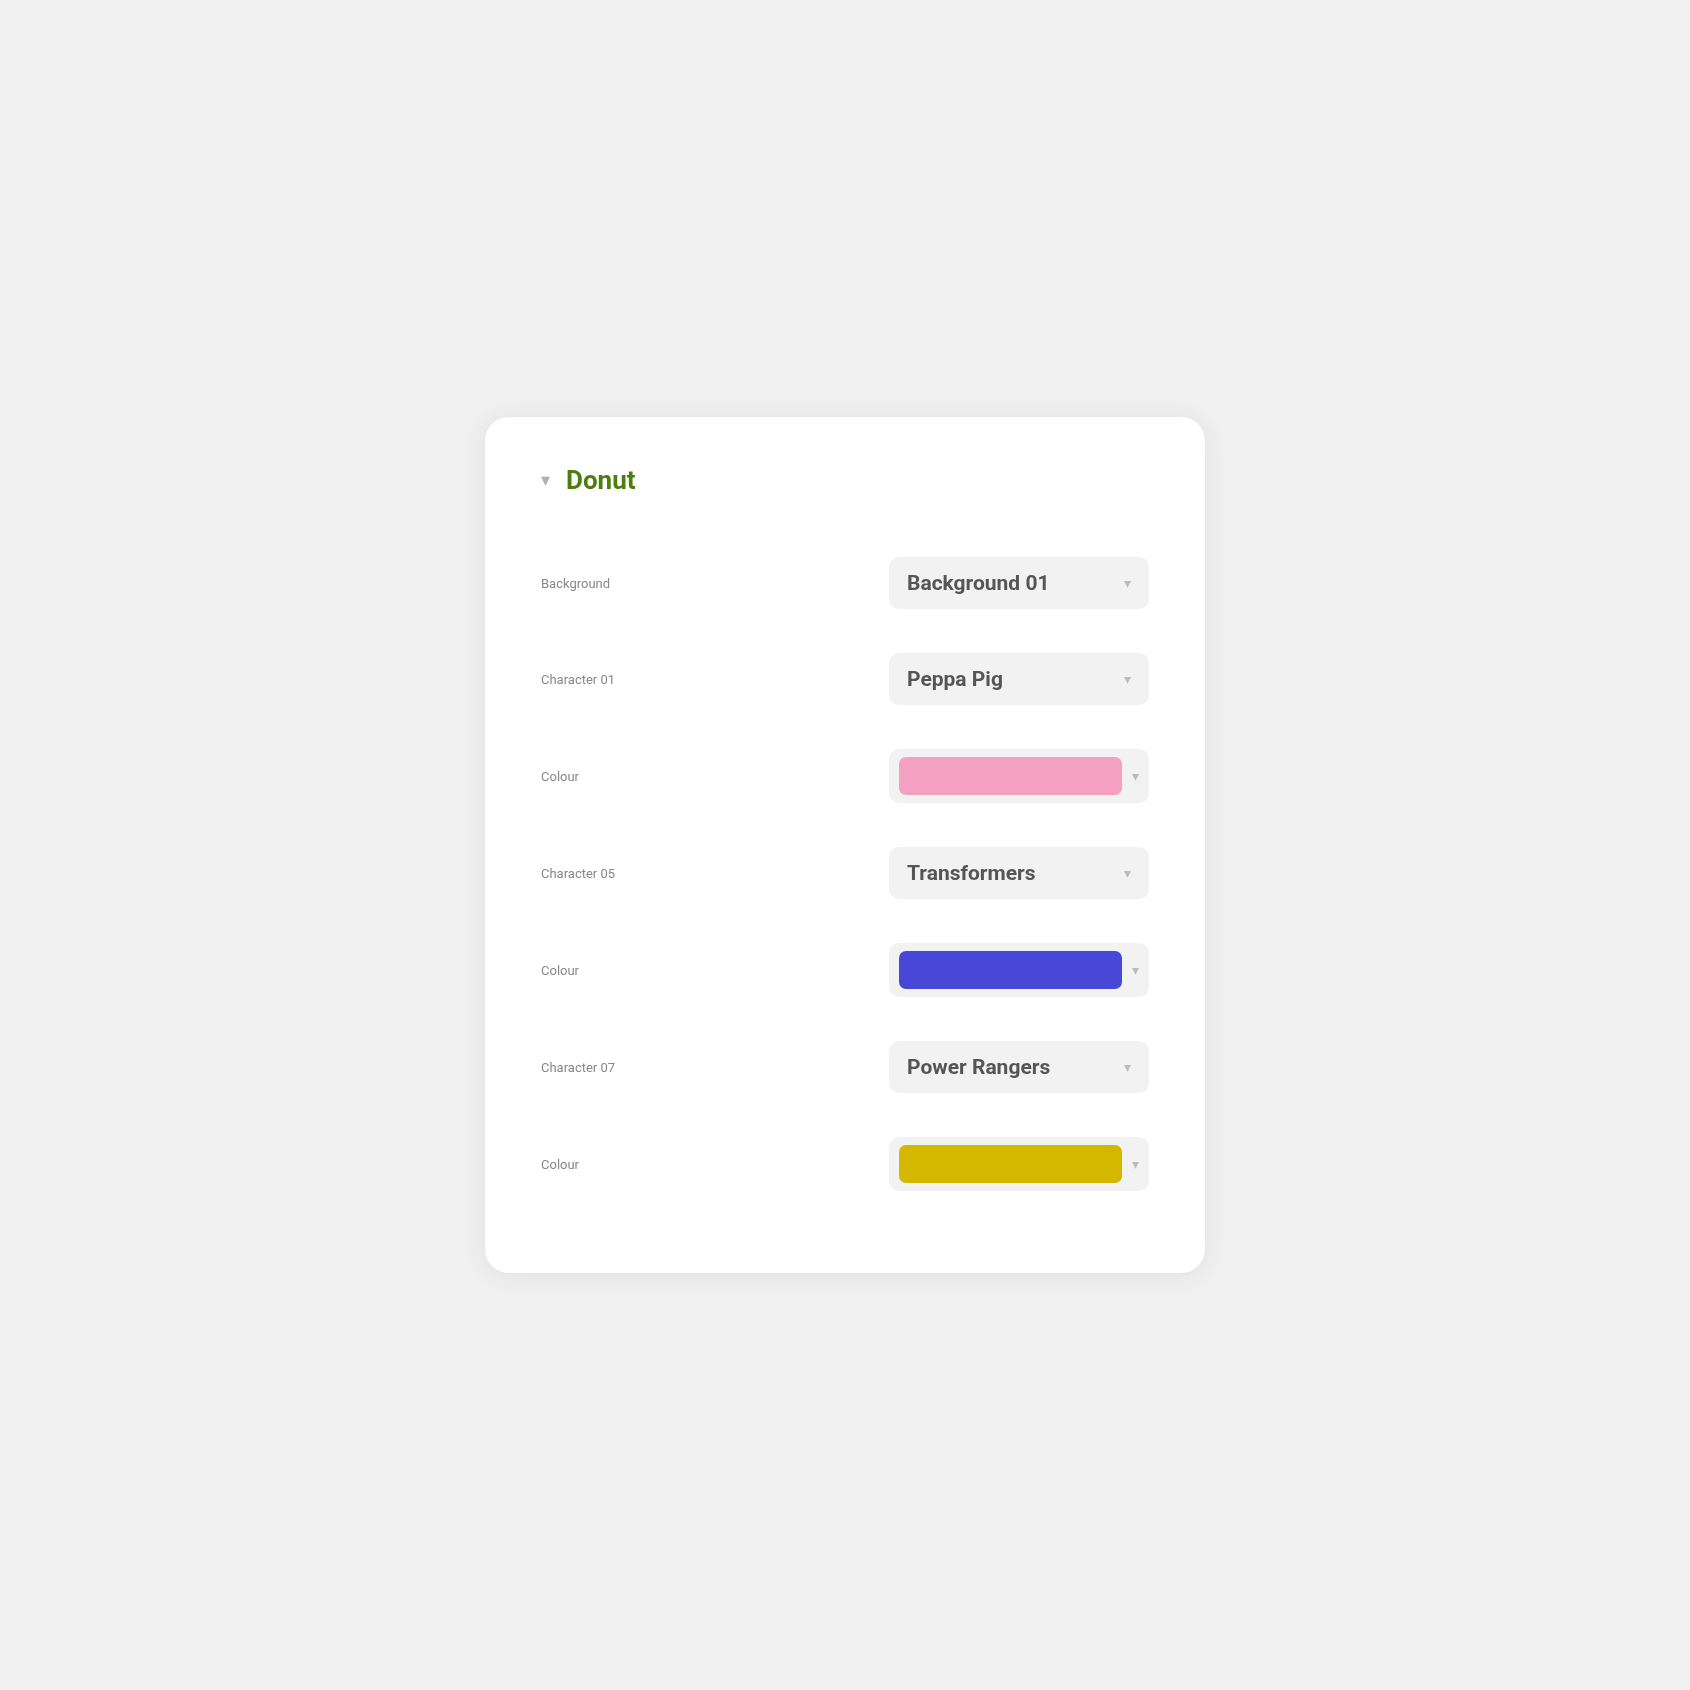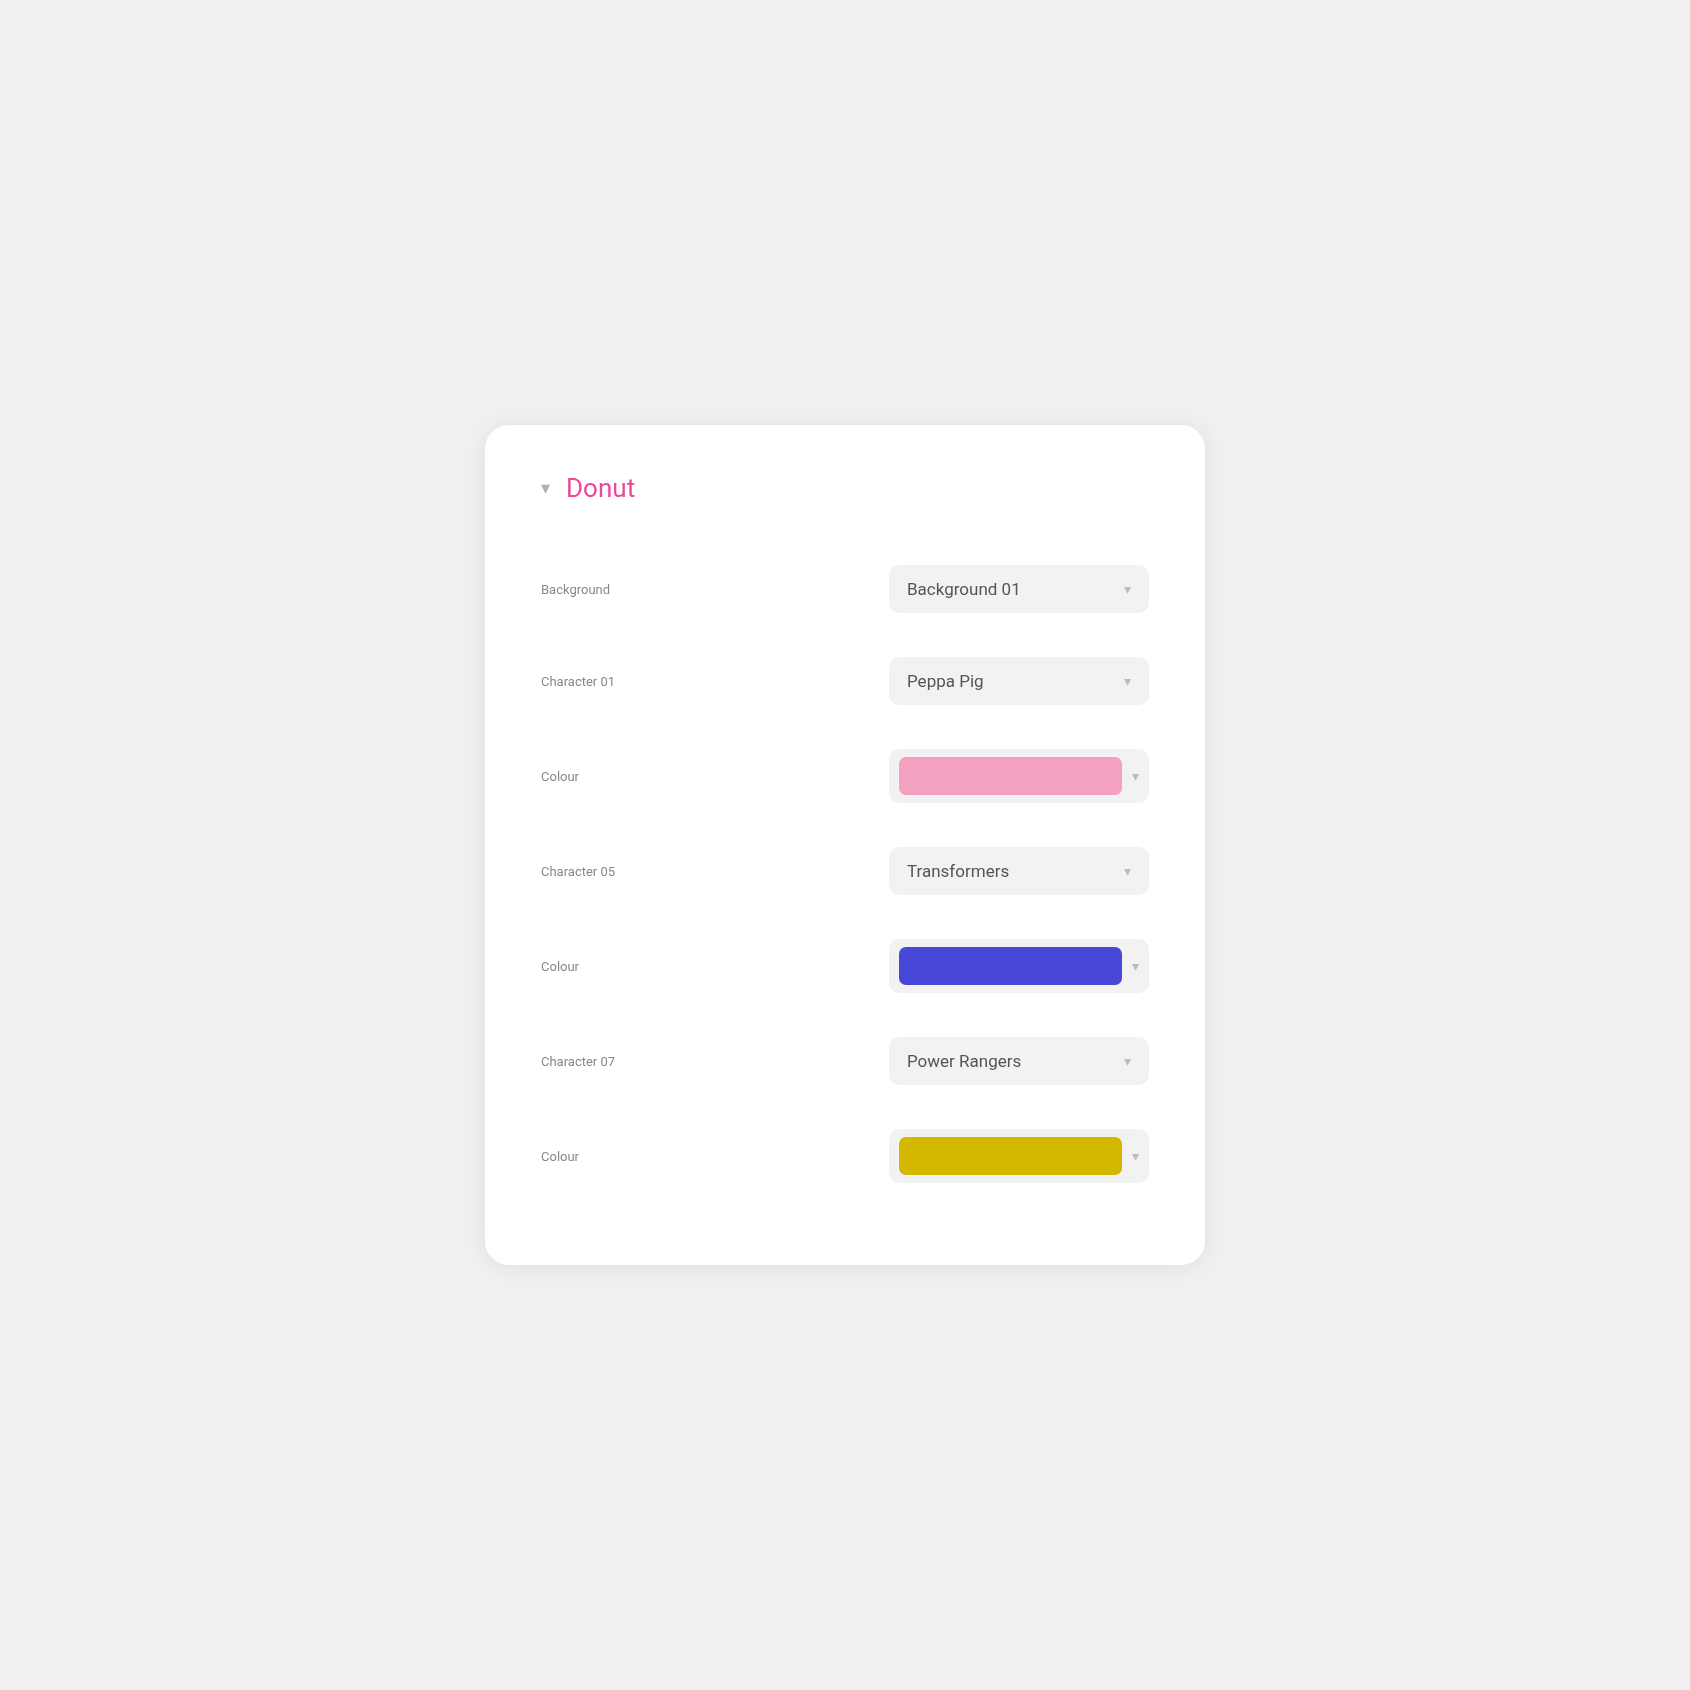--- a/index.html
+++ b/index.html
@@ -34,22 +34,22 @@
     }
 
     .chevron-icon {
       color: #b0b0b0;
       font-size: 18px;
       line-height: 1;
     }
 
     .card-title {
       font-size: 26px;
-      font-weight: 400;
-      color: #ec4899;
+      font-weight: 700;
+      color: #4d7c0f;
     }
 
     .rows {
       display: flex;
       flex-direction: column;
       gap: 0;
     }
 
     .row {
       display: flex;
@@ -69,23 +69,23 @@
       align-items: center;
       background: #f2f2f2;
       border-radius: 10px;
       padding: 14px 18px;
       min-width: 260px;
       cursor: pointer;
       justify-content: space-between;
     }
 
     .dropdown-text {
-      font-size: 17px;
+      font-size: 21px;
       color: #555555;
-      font-weight: 400;
+      font-weight: 700;
     }
 
     .dropdown-arrow {
       color: #bbbbbb;
       font-size: 14px;
       margin-left: 12px;
     }
 
     .colour-dropdown {
       display: flex;

